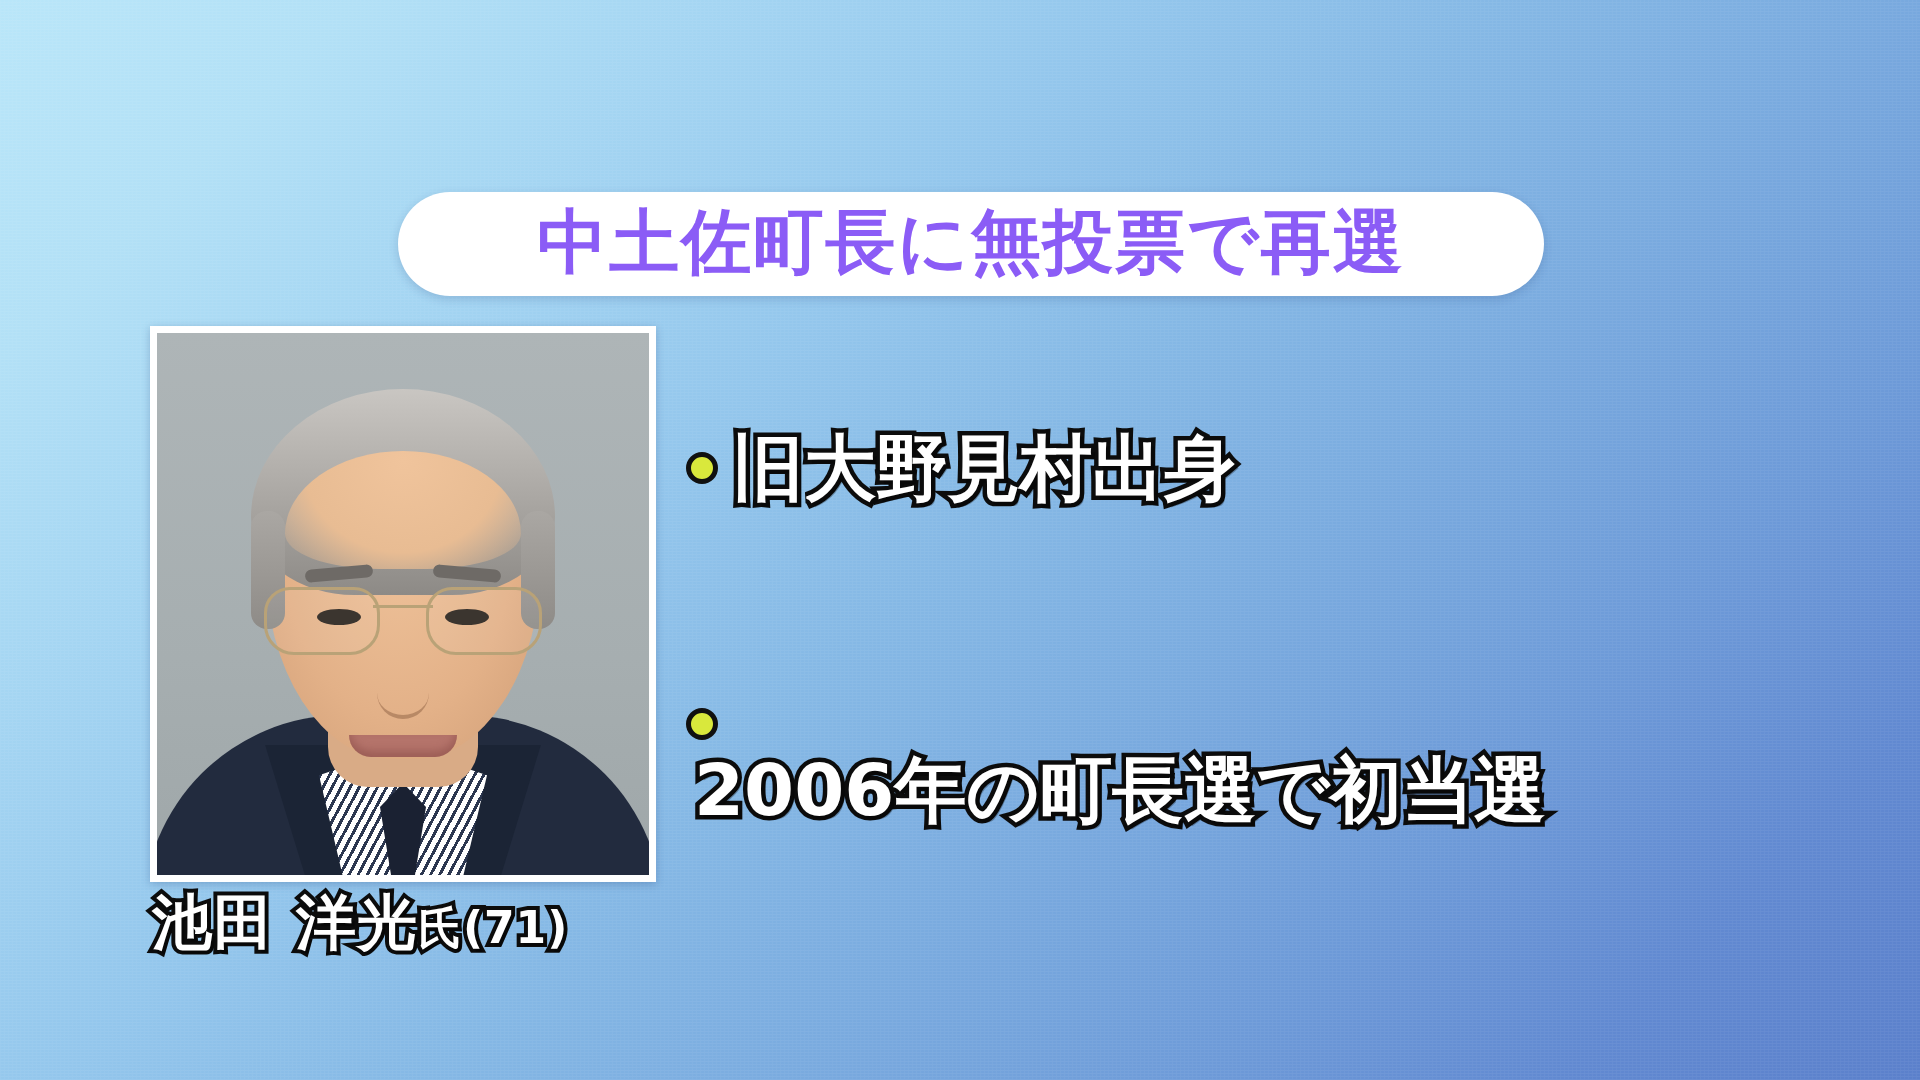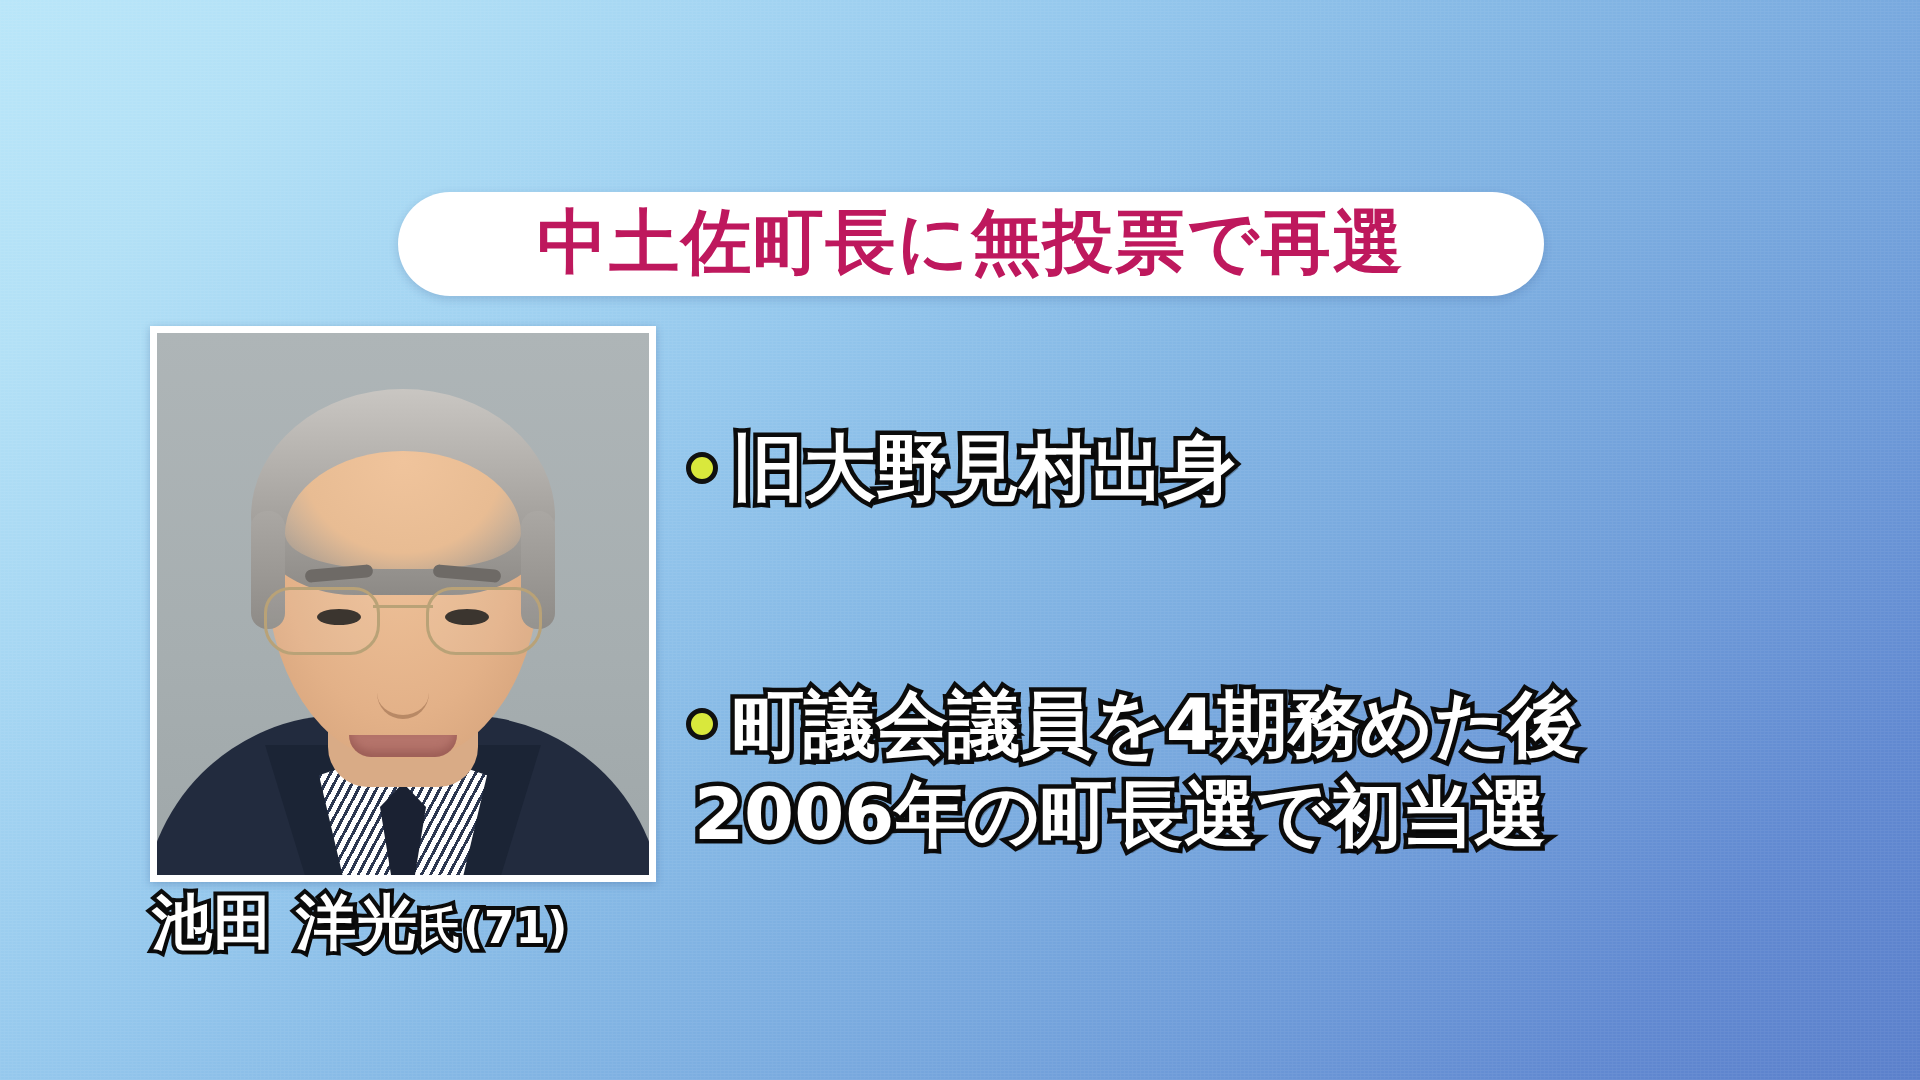--- a/index.html
+++ b/index.html
@@ -54,21 +54,21 @@
     background: #ffffff;
     border-radius: 54px;
     display: flex;
     align-items: center;
     justify-content: center;
     box-shadow: 0 3px 10px rgba(20,50,110,0.18);
     z-index: 5;
   }
 
   .title-text {
-    color: #be185d;
+    color: #8b5cf6;
     font-size: 70px;
     font-weight: 700;
     letter-spacing: 2px;
     line-height: 1;
     white-space: nowrap;
     transform: translateY(-2px);
     font-family: "DejaVu Sans", "Liberation Sans", sans-serif;
   }
 
   
@@ -396,20 +396,19 @@
     <div class="bullet-block first">
       <div class="bullet-row">
         <span class="dot"></span>
         <span class="bullet-text">旧大野見村出身</span>
       </div>
     </div>
 
     <div class="bullet-block">
       <div class="bullet-row">
         <span class="dot"></span>
-        <span class="bullet-text">町議会議員を4期務めた後</span>
       </div>
       <div class="bullet-cont">2006年の町長選で初当選</div>
     </div>
 
   </div>
 
 </div>
 
 </body></html>

